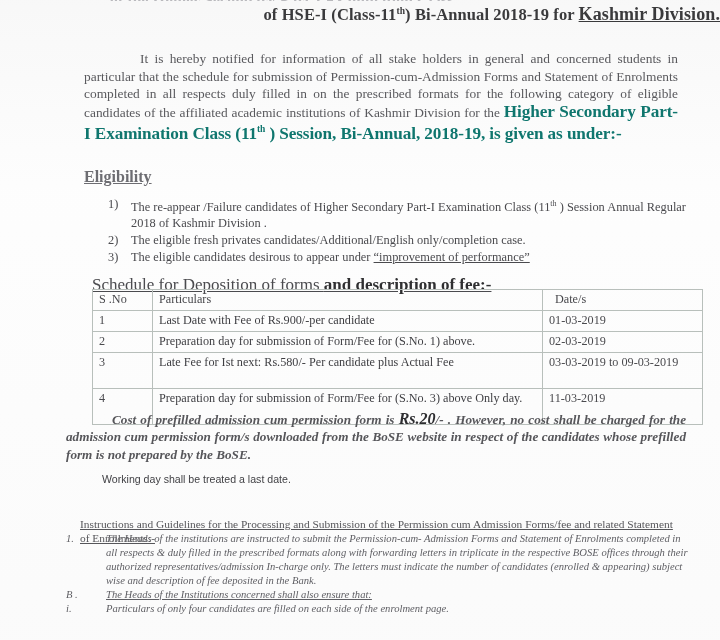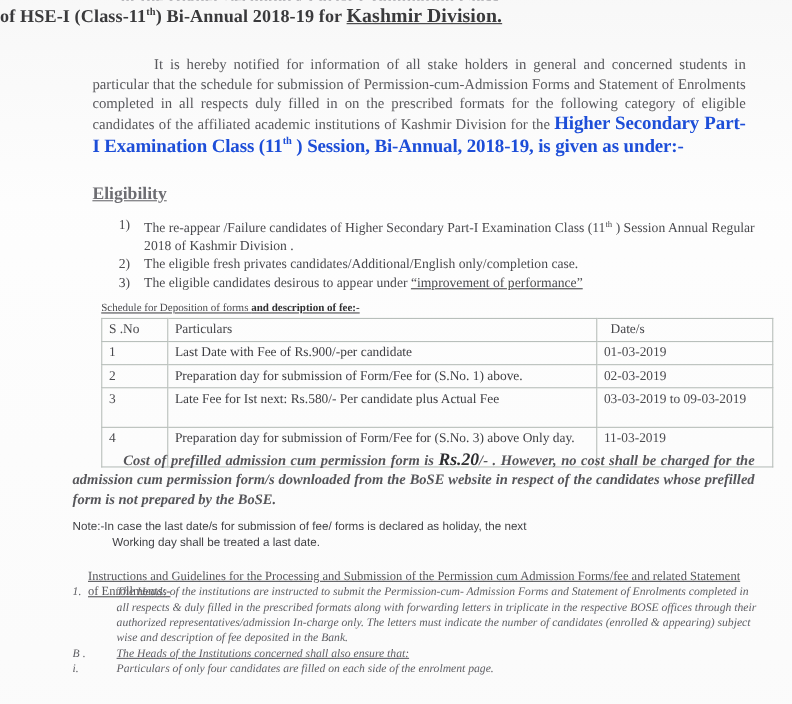--- a/index.html
+++ b/index.html
@@ -44,21 +44,21 @@
     overflow: hidden;
     height: 10px;
   }
 
   
   .title-line {
     position: absolute;
     left: 0;
     top: 4px;
     width: 720px;
-    text-align: left;
+    text-align: right;
     font-size: 16.5px;
     font-weight: bold;
     color: #3a3a3c;
     letter-spacing: 0.1px;
   }
   .title-line .sup { font-size: 9.5px; vertical-align: super; }
   .title-line .u { text-decoration: underline; font-size: 18px; }
 
   
   .para-main {
@@ -68,21 +68,21 @@
     width: 594px;
     font-size: 13.4px;
     line-height: 17.6px;
     text-align: justify;
     color: #59595d;
   }
   .para-main .indent { display: inline-block; width: 56px; }
   .bigbold {
     font-size: 17.2px;
     font-weight: bold;
-    color: #1d4ed8;
+    color: #0f766e;
     letter-spacing: -0.1px;
   }
   .bigbold .sup { font-size: 9.5px; vertical-align: super; }
 
   
   .eligibility-head {
     position: absolute;
     left: 84px;
     top: 168px;
     font-size: 16px;
@@ -103,21 +103,21 @@
   .elig-num { width: 23px; flex: none; }
   .elig-txt { flex: 1; text-align: justify; }
   .elig-txt .sup { font-size: 8px; vertical-align: super; }
   .u-ital { text-decoration: underline; }
 
   
   .schedule-head {
     position: absolute;
     left: 92px;
     top: 275px;
-    font-size: 10px;
+    font-size: 17px;
     color: #4b4b4f;
     text-decoration: underline;
   }
   .schedule-head .b2 { font-weight: bold; color: #2f2f31; }
 
   
   .fee-table {
     position: absolute;
     left: 92px;
     top: 289px;
@@ -266,21 +266,20 @@
         <td>11-03-2019</td>
       </tr>
     </tbody>
   </table>
 
   <div class="cost-para">
     <span class="indent"></span><span>Cost of prefilled admission cum permission form is </span><span class="rs20">Rs.20</span><span>/- . However, no cost shall be charged for the admission cum permission form/s downloaded from the BoSE website  in respect of the candidates whose prefilled form is not prepared by the BoSE.</span>
   </div>
 
   <div class="note-block">
-    <span>Note:-In case the last date/s for submission of fee/ forms is declared as holiday, the next</span>
     <span class="l2">Working day shall be treated a last date.</span>
   </div>
 
   <div class="instr-head">Instructions and Guidelines for the Processing and Submission of  the Permission cum  Admission Forms/fee and related Statement of Enrollments:-</div>
 
   <div class="instr-list clip-bottom">
     <div class="instr-row">
       <div class="instr-mark">1.</div>
       <div class="instr-body">The Heads of the institutions are instructed to submit the Permission-cum- Admission Forms and Statement of Enrolments completed in all respects &amp; duly filled in the prescribed formats along with  forwarding letters in triplicate in the respective BOSE offices through their authorized representatives/admission In-charge only. The letters must indicate the number of candidates (enrolled &amp; appearing) subject wise and description of fee deposited in the Bank.</div>
     </div>

